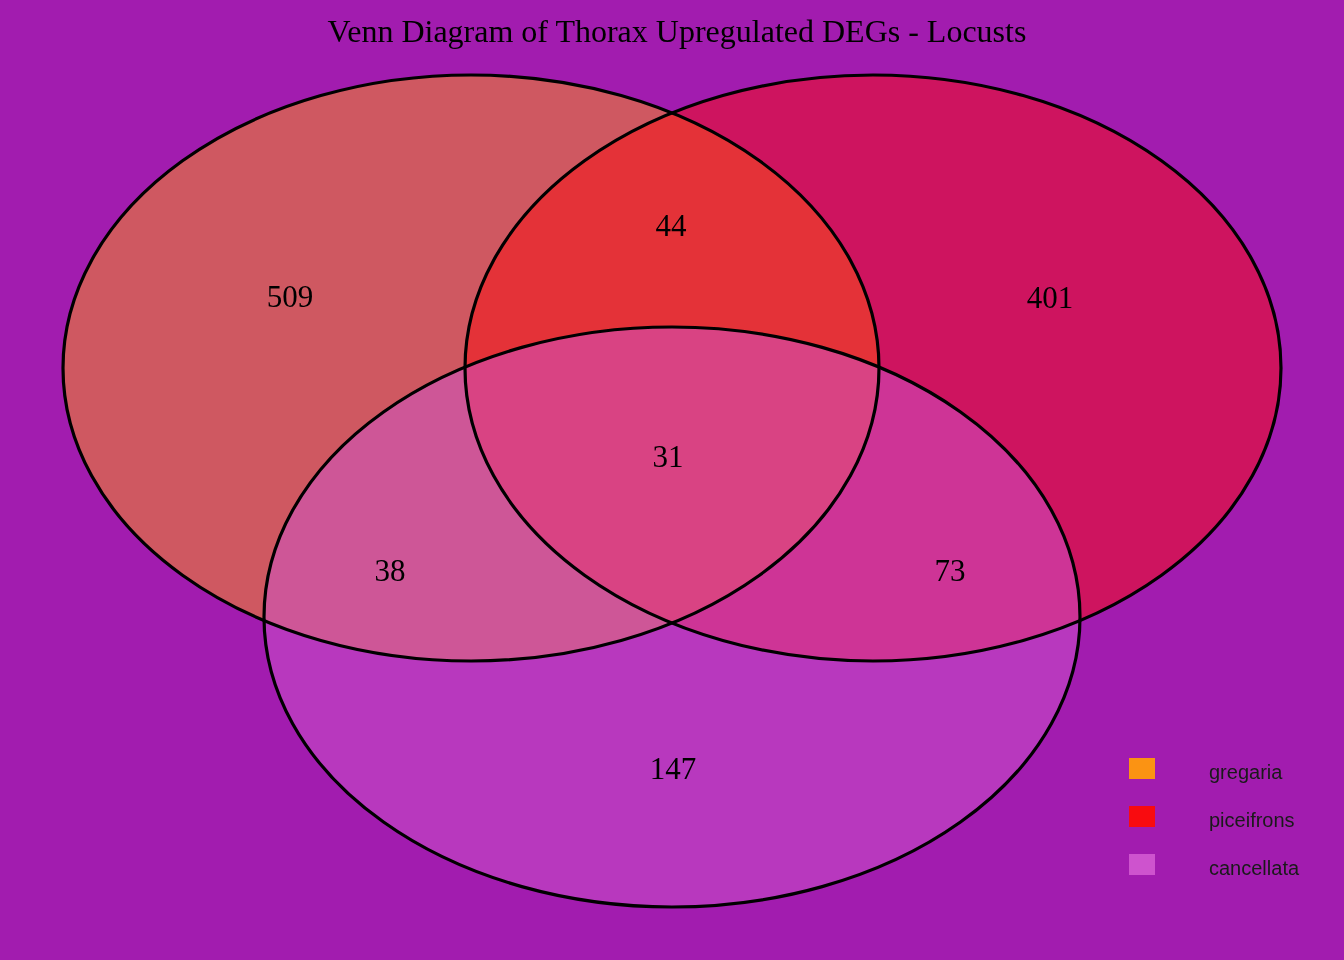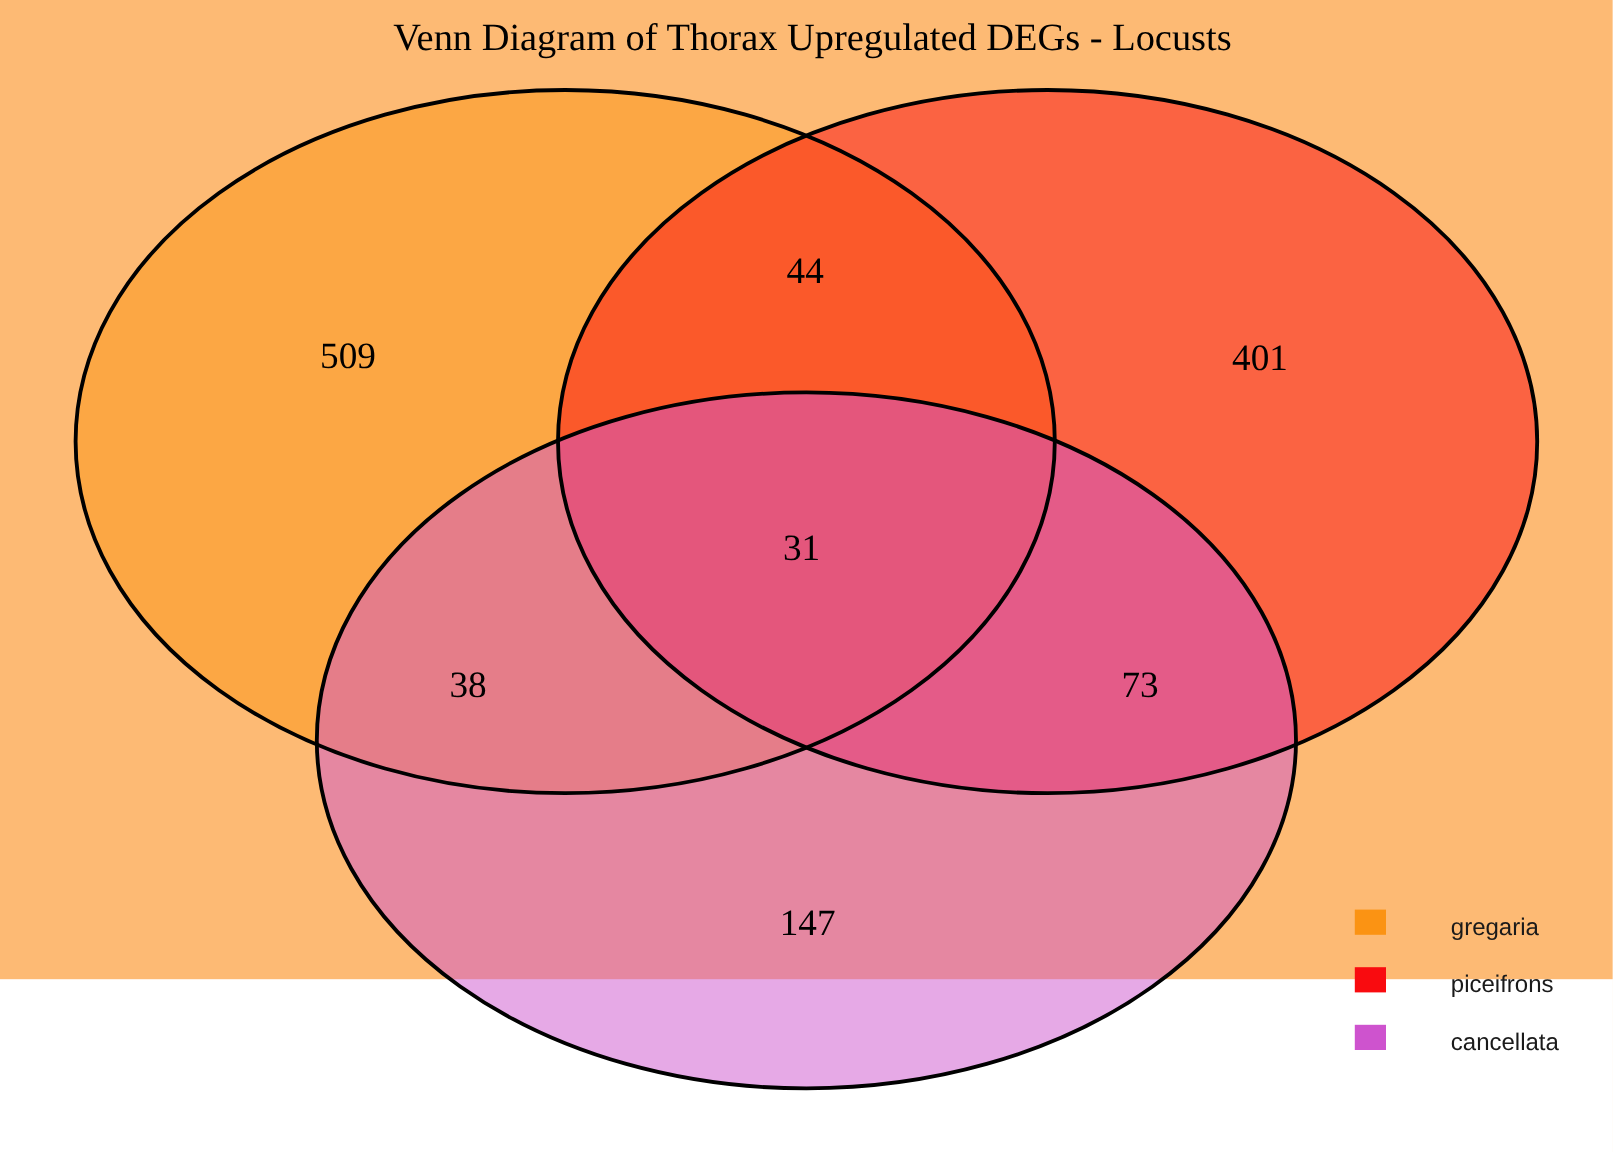--- a/index.html
+++ b/index.html
@@ -6,22 +6,22 @@
     margin: 0;
     padding: 0;
     background: #ffffff;
     width: 1344px;
     height: 960px;
     overflow: hidden;
   }
   .figure {
     position: relative;
     width: 1344px;
-    height: 816px;
-    background: #fdba74;
+    height: 960px;
+    background: #a21caf;
     text-decoration: underline;
   }
   svg { display: block; }
   .title-text {
     font-family: "Liberation Serif", "DejaVu Serif", serif;
     font-size: 32px;
     fill: #000000;
   }
   .count-text {
     font-family: "Liberation Serif", "DejaVu Serif", serif;

